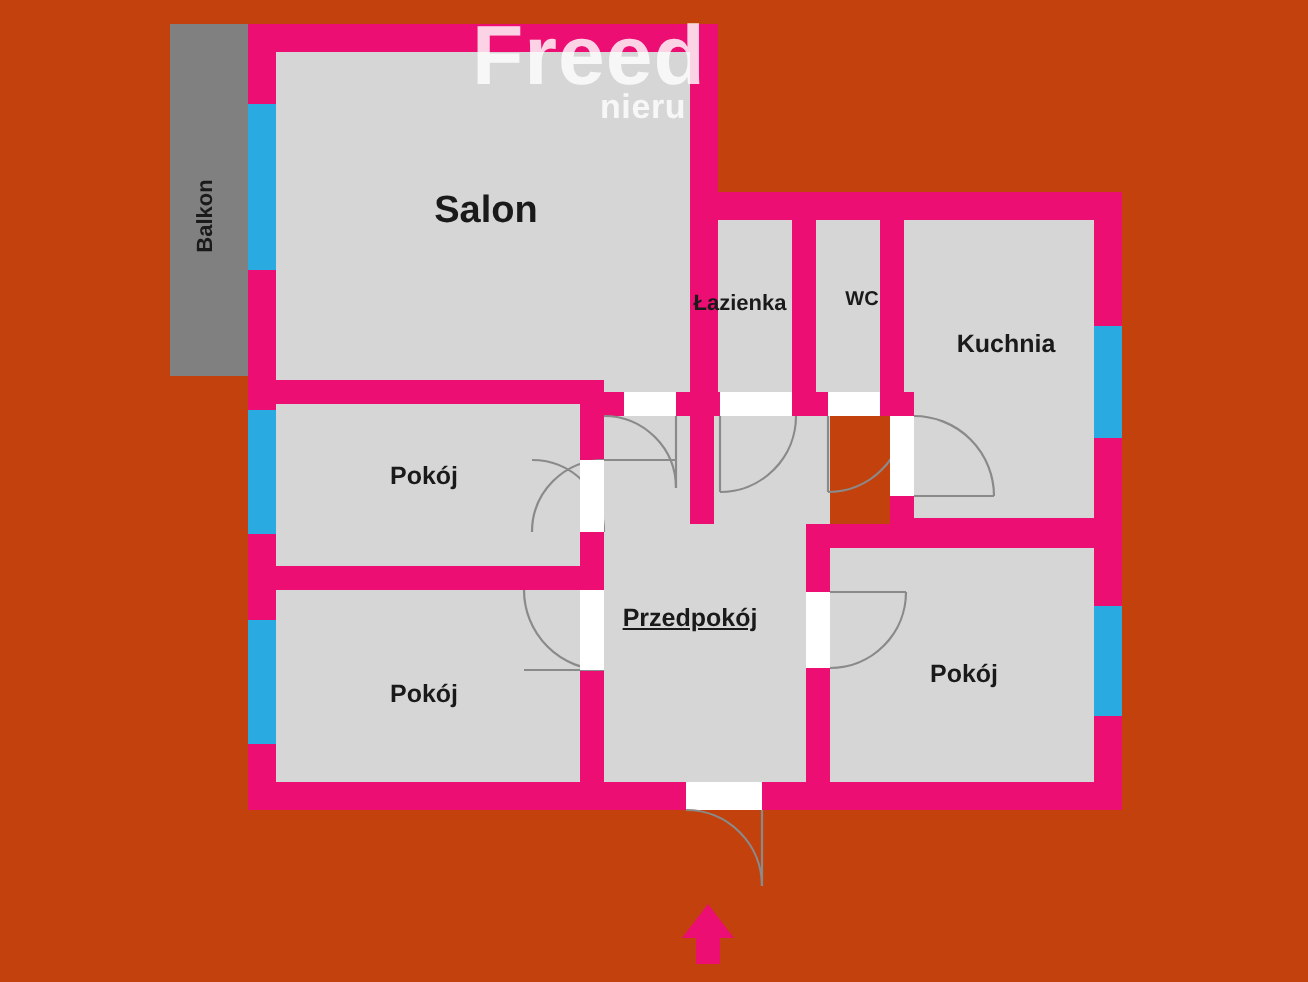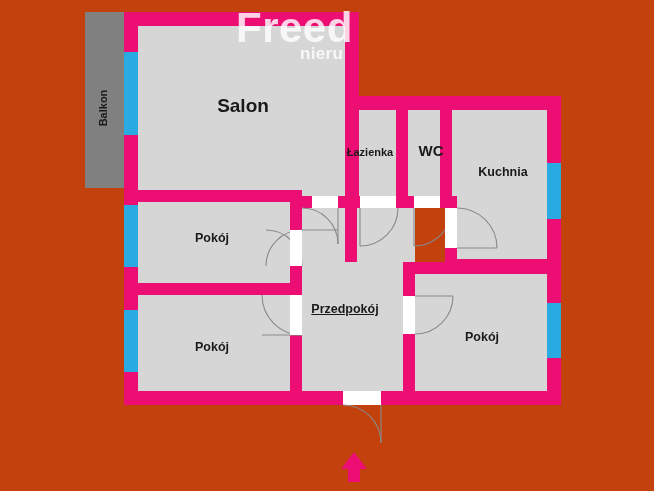--- a/index.html
+++ b/index.html
@@ -29,21 +29,21 @@
     position: absolute;
     font-family: "Liberation Sans", sans-serif;
     font-weight: bold;
     color: #1a1a1a;
     white-space: nowrap;
     transform: translate(-50%, -50%);
     pointer-events: none;
   }
   .label-salon      { font-size: 19px; }
   .label-lazienka   { font-size: 11px; }
-  .label-wc         { font-size: 15px; }
+  .label-wc         { font-size: 10px; }
   .label-kuchnia    { font-size: 12.5px; }
   .label-pokoj      { font-size: 12.5px; }
   .label-przedpokoj { font-size: 12.5px; }
   .label-balkon {
     font-size: 11px;
     font-weight: bold;
     color: #1a1a1a;
     transform: translate(-50%, -50%) rotate(-90deg);
   }
   .watermark {

